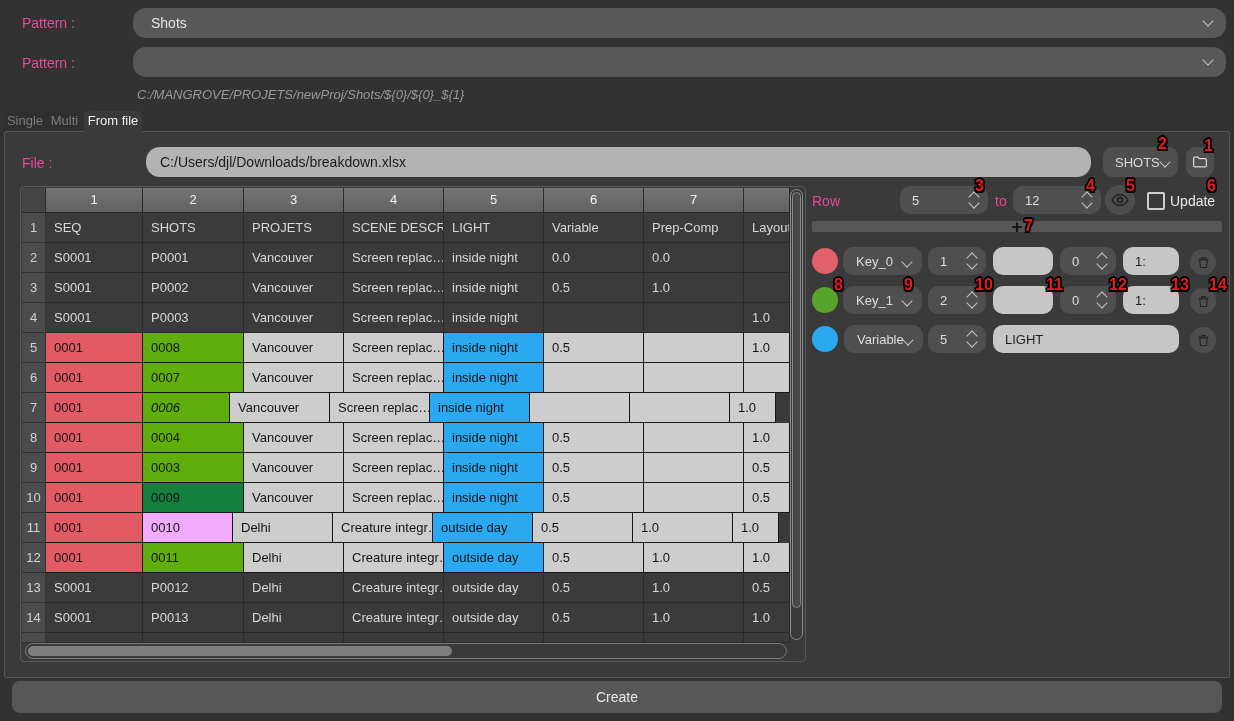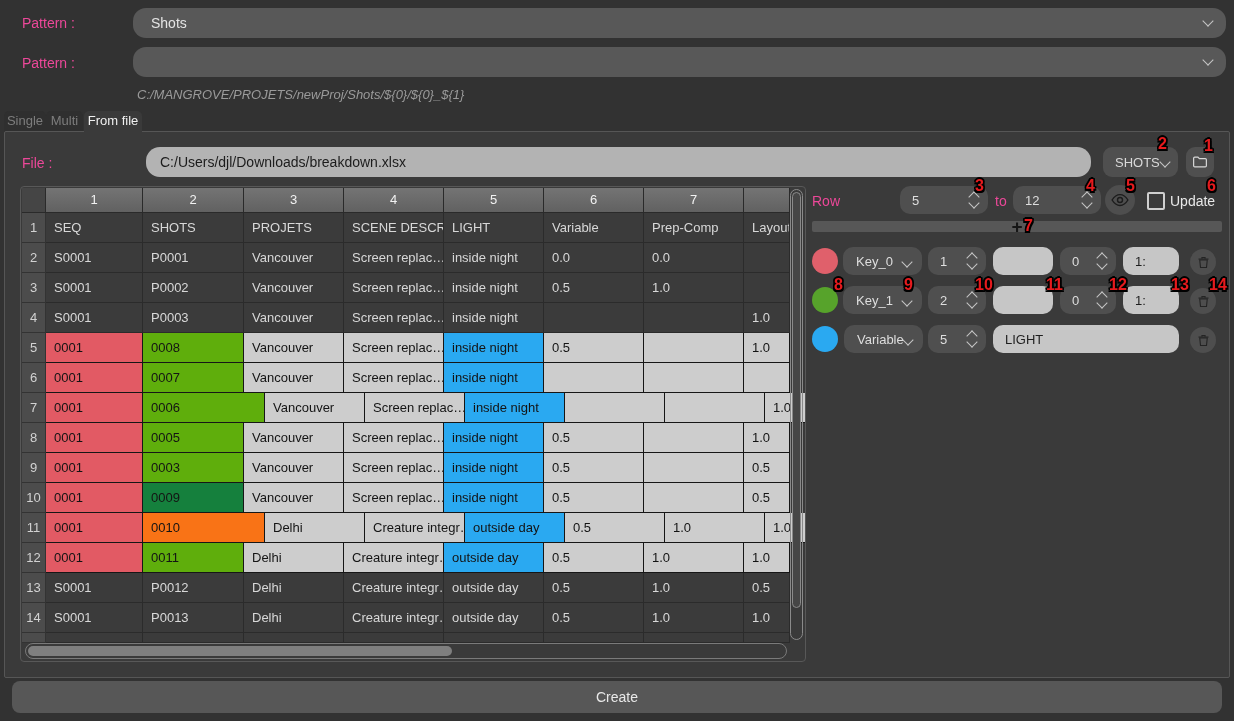--- a/index.html
+++ b/index.html
@@ -171,32 +171,32 @@
         <div class="tc light" style="width: 100px; height: 30px;">Vancouver</div>
         <div class="tc light" style="width: 100px; height: 30px;">Screen replac…</div>
         <div class="tc light" style="width: 100px; height: 30px; background: rgb(42, 169, 241);">inside night</div>
         <div class="tc light" style="width: 100px; height: 30px;"></div>
         <div class="tc light" style="width: 100px; height: 30px;"></div>
         <div class="tc light" style="width: 46px; height: 30px;"></div>
       </div>
       <div class="trow">
         <div class="tc rowhead" style="width: 24px; height: 30px;">7</div>
         <div class="tc light" style="width: 97px; height: 30px; background: rgb(226, 90, 100);">0001</div>
-        <div class="tc light" style="width: 122px; height: 30px; background: rgb(95, 174, 12);">0006</div>
+        <div class="tc light" style="width: 87px; height: 30px; background: rgb(95, 174, 12); font-style: italic;">0006</div>
         <div class="tc light" style="width: 100px; height: 30px;">Vancouver</div>
         <div class="tc light" style="width: 100px; height: 30px;">Screen replac…</div>
         <div class="tc light" style="width: 100px; height: 30px; background: rgb(42, 169, 241);">inside night</div>
         <div class="tc light" style="width: 100px; height: 30px;"></div>
         <div class="tc light" style="width: 100px; height: 30px;"></div>
         <div class="tc light" style="width: 46px; height: 30px;">1.0</div>
       </div>
       <div class="trow">
         <div class="tc rowhead" style="width: 24px; height: 30px;">8</div>
         <div class="tc light" style="width: 97px; height: 30px; background: rgb(226, 90, 100);">0001</div>
-        <div class="tc light" style="width: 101px; height: 30px; background: rgb(95, 174, 12);">0005</div>
+        <div class="tc light" style="width: 101px; height: 30px; background: rgb(95, 174, 12);">0004</div>
         <div class="tc light" style="width: 100px; height: 30px;">Vancouver</div>
         <div class="tc light" style="width: 100px; height: 30px;">Screen replac…</div>
         <div class="tc light" style="width: 100px; height: 30px; background: rgb(42, 169, 241);">inside night</div>
         <div class="tc light" style="width: 100px; height: 30px;">0.5</div>
         <div class="tc light" style="width: 100px; height: 30px;"></div>
         <div class="tc light" style="width: 46px; height: 30px;">1.0</div>
       </div>
       <div class="trow">
         <div class="tc rowhead" style="width: 24px; height: 30px;">9</div>
         <div class="tc light" style="width: 97px; height: 30px; background: rgb(226, 90, 100);">0001</div>
@@ -215,21 +215,21 @@
         <div class="tc light" style="width: 100px; height: 30px;">Vancouver</div>
         <div class="tc light" style="width: 100px; height: 30px;">Screen replac…</div>
         <div class="tc light" style="width: 100px; height: 30px; background: rgb(42, 169, 241);">inside night</div>
         <div class="tc light" style="width: 100px; height: 30px;">0.5</div>
         <div class="tc light" style="width: 100px; height: 30px;"></div>
         <div class="tc light" style="width: 46px; height: 30px;">0.5</div>
       </div>
       <div class="trow">
         <div class="tc rowhead" style="width: 24px; height: 30px;">11</div>
         <div class="tc light" style="width: 97px; height: 30px; background: rgb(226, 90, 100);">0001</div>
-        <div class="tc light" style="width: 122px; height: 30px; background: #f97316;">0010</div>
+        <div class="tc light" style="width: 90px; height: 30px; background: #f0abfc;">0010</div>
         <div class="tc light" style="width: 100px; height: 30px;">Delhi</div>
         <div class="tc light" style="width: 100px; height: 30px;">Creature integr…</div>
         <div class="tc light" style="width: 100px; height: 30px; background: rgb(42, 169, 241);">outside day</div>
         <div class="tc light" style="width: 100px; height: 30px;">0.5</div>
         <div class="tc light" style="width: 100px; height: 30px;">1.0</div>
         <div class="tc light" style="width: 46px; height: 30px;">1.0</div>
       </div>
       <div class="trow">
         <div class="tc rowhead" style="width: 24px; height: 30px;">12</div>
         <div class="tc light" style="width: 97px; height: 30px; background: rgb(226, 90, 100);">0001</div>

